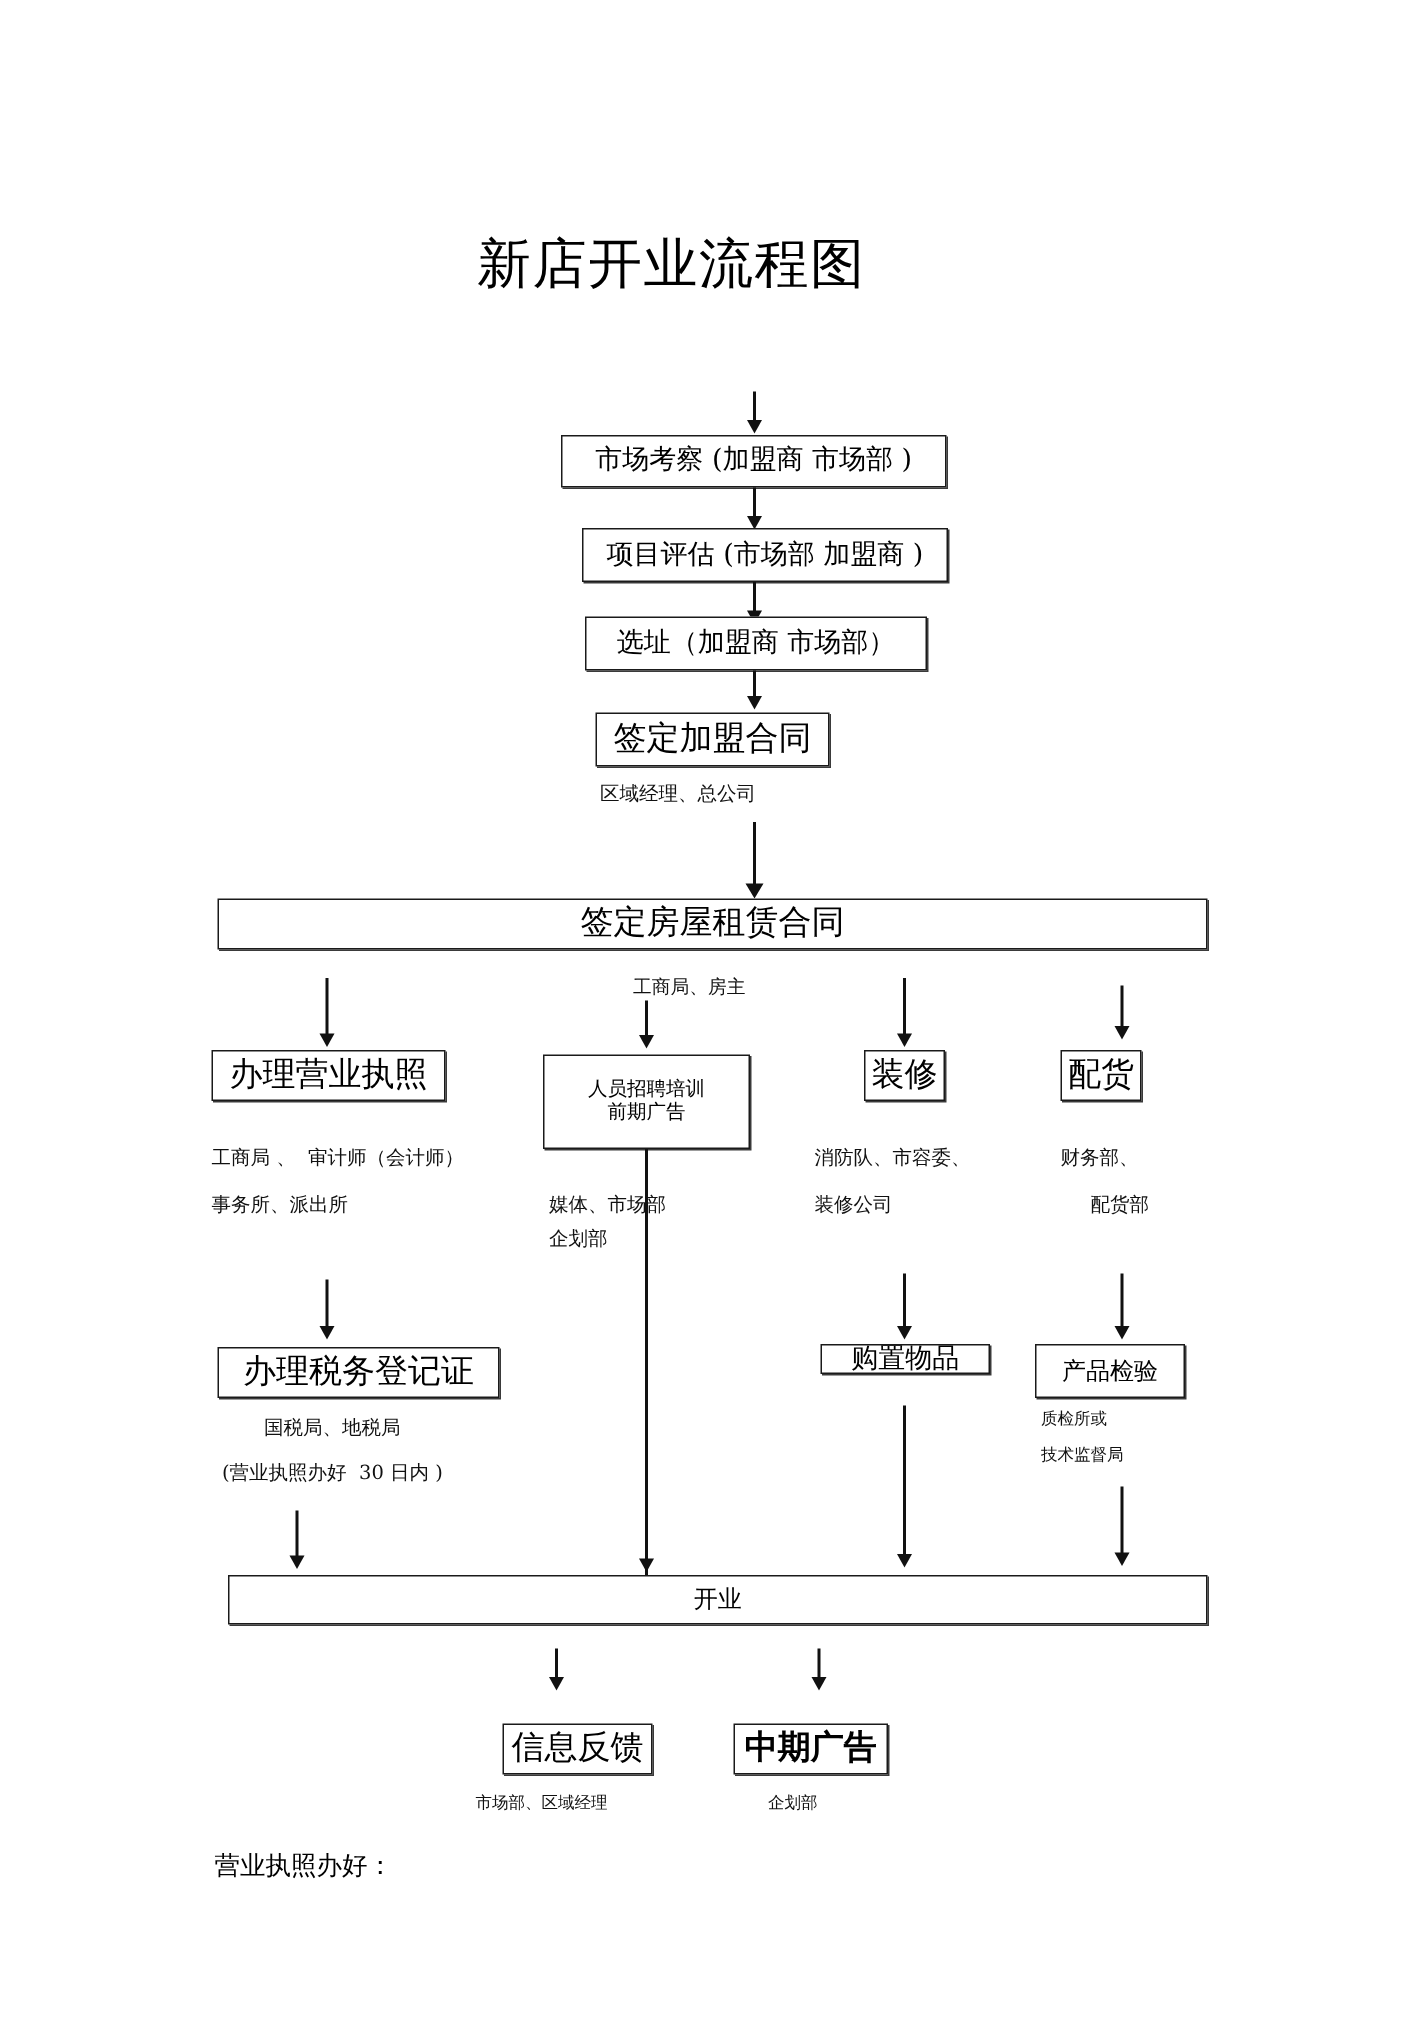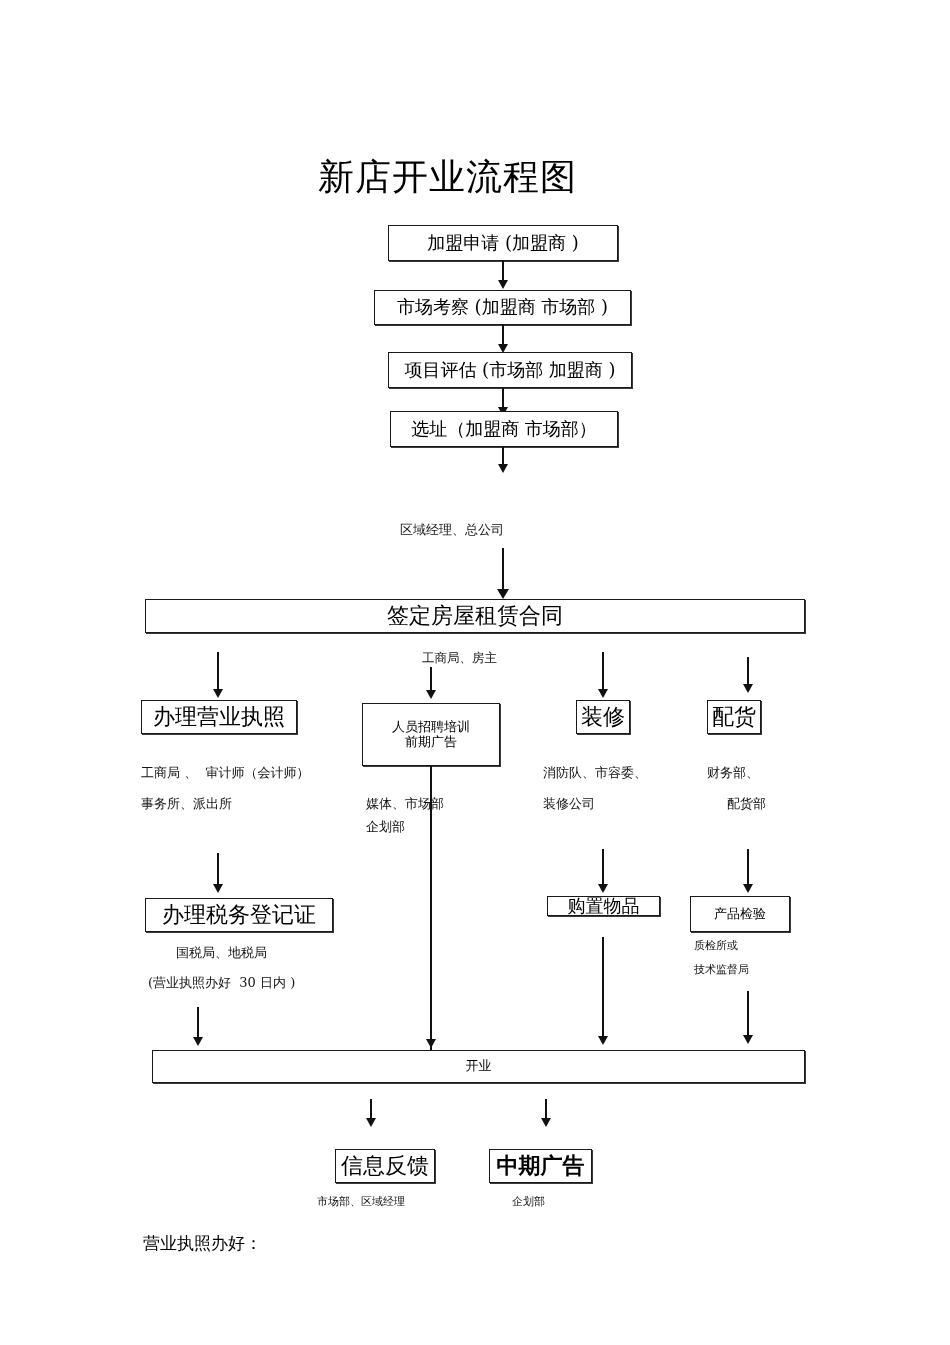--- a/index.html
+++ b/index.html
@@ -40,21 +40,21 @@
     align-items: center;
     justify-content: center;
     text-align: center;
     font-family: "DejaVu Serif", "Liberation Serif", serif;
     color: #000;
     line-height: 1.15;
     
     box-shadow: 1px 1px 0 0 #3a3a3a;
   }
   .box.t18 { font-size: 18px; }
-  .box.t20 { font-size: 13px; }
+  .box.t20 { font-size: 16px; }
   .box.t22 { font-size: 22px; }
   .box .lines { display: block; }
   .box .lines span { display: block; }
 
   
   .cap {
     font-family: "DejaVu Serif", "Liberation Serif", serif;
     font-size: 13px;
     line-height: 22px;
     color: #111;
@@ -88,23 +88,20 @@
     white-space: nowrap;
   }
 </style>
 </head>
 <body>
 
 <div id="page">
 
   <div class="abs title" style="left:318px; top:128px;">新店开业流程图</div>
 
-  <div class="abs box t18" style="left:388px; top:198px; width:230px; height:36px;">
-    <span>加盟申请 (加盟商 )</span>
-  </div>
   <div class="abs vline" style="left:502px; top:234px; height:22px;"></div>
   <div class="abs arrowhead" style="left:498px; top:253px;"></div>
 
   <div class="abs box t18" style="left:374px; top:263px; width:257px; height:35px;">
     <span>市场考察 (加盟商  市场部 )</span>
   </div>
   <div class="abs vline" style="left:502px; top:298px; height:22px;"></div>
   <div class="abs arrowhead" style="left:498px; top:317px;"></div>
 
   <div class="abs box t18" style="left:388px; top:325px; width:244px; height:36px;">
@@ -112,20 +109,23 @@
   </div>
   <div class="abs vline" style="left:502px; top:361px; height:22px;"></div>
   <div class="abs arrowhead" style="left:498px; top:380px;"></div>
 
   <div class="abs box t18" style="left:390px; top:384px; width:228px; height:36px;">
     <span>选址（加盟商  市场部）</span>
   </div>
   <div class="abs vline" style="left:502px; top:420px; height:19px;"></div>
   <div class="abs arrowhead" style="left:498px; top:437px;"></div>
 
+  <div class="abs box t22" style="left:397px; top:448px; width:156px; height:36px;">
+    <span>签定加盟合同</span>
+  </div>
   <div class="abs cap" style="left:400px; top:492px;">区域经理、总公司</div>
 
   <div class="abs vline" style="left:502px; top:521px; height:44px;"></div>
   <div class="abs arrowhead big" style="left:497px; top:562px;"></div>
 
   <div class="abs box t22" style="left:145px; top:572px; width:660px; height:34px;">
     <span>签定房屋租赁合同</span>
   </div>
   <div class="abs cap mid" style="left:422px; top:620px;">工商局、房主</div>
 

